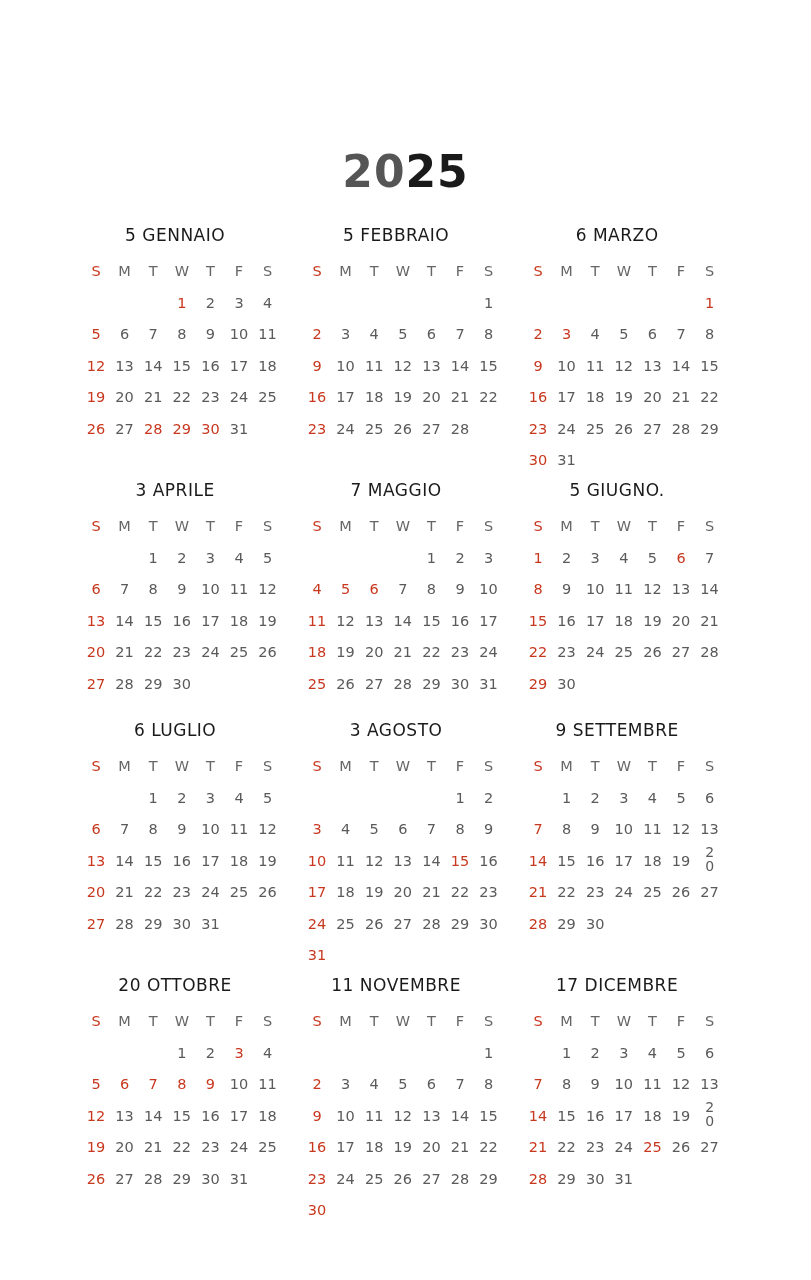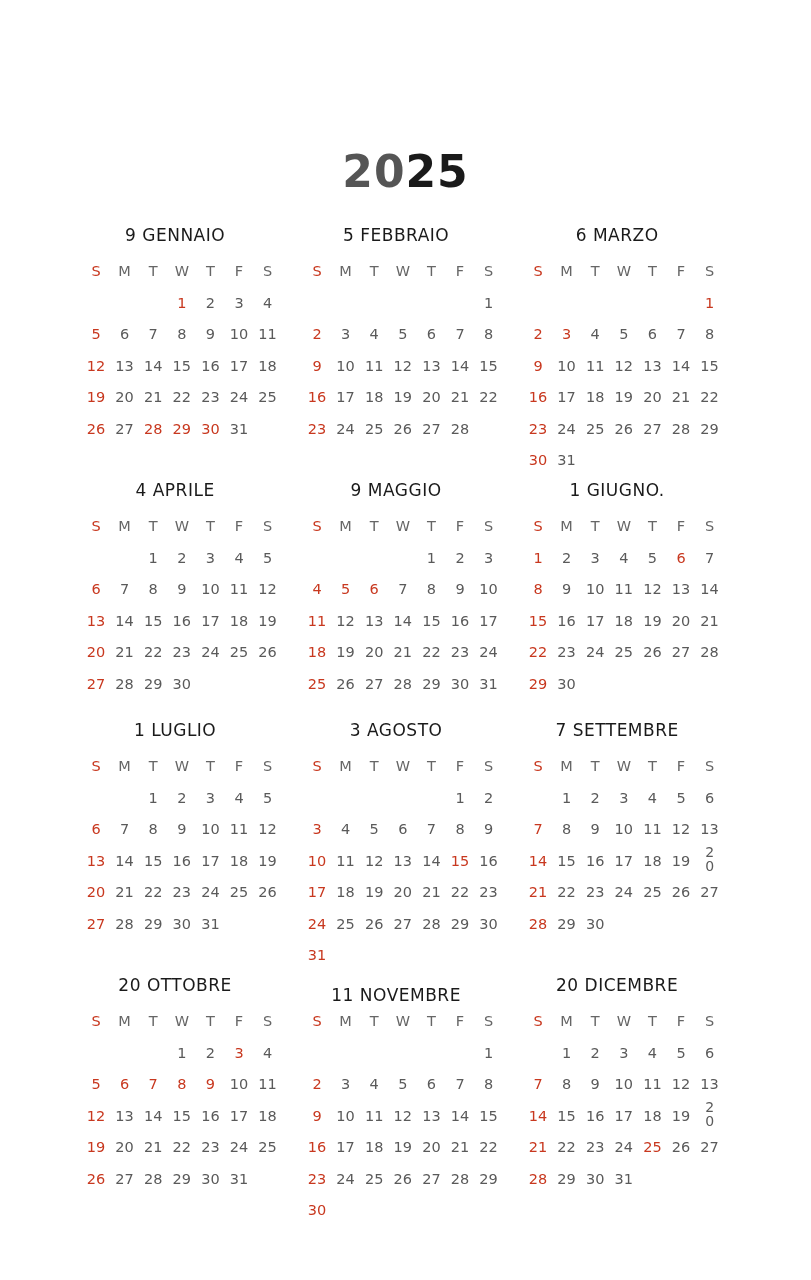--- a/index.html
+++ b/index.html
@@ -20,21 +20,21 @@
   .cell.hdr.red { color:#c8381f; }
   .cell.stack { line-height:14px; font-size:14px; }
 </style>
 </head>
 <body>
 
 <div class="year"><span class="y1">20</span><span class="y2">25</span></div>
 
 <div id="months">
     <div class="month" style="left: 82px; top: 225px;">
-      <div class="month-title" style="left: -14px; width: 214.2px;">9 GENNAIO</div>
+      <div class="month-title" style="left: -14px; width: 214.2px;">5 GENNAIO</div>
       <div class="grid" style="left: 0px; top: 37px;">
         <div class="cell hdr red" style="left: 0px; top: 0px;">S</div>
         <div class="cell hdr" style="left: 28.6px; top: 0px;">M</div>
         <div class="cell hdr" style="left: 57.2px; top: 0px;">T</div>
         <div class="cell hdr" style="left: 85.8px; top: 0px;">W</div>
         <div class="cell hdr" style="left: 114.4px; top: 0px;">T</div>
         <div class="cell hdr" style="left: 143px; top: 0px;">F</div>
         <div class="cell hdr" style="left: 171.6px; top: 0px;">S</div>
         <div class="cell red" style="left: 85.8px; top: 31.5px;">1</div>
         <div class="cell" style="left: 114.4px; top: 31.5px;">2</div>
@@ -146,21 +146,21 @@
         <div class="cell" style="left: 57.2px; top: 157.5px;">25</div>
         <div class="cell" style="left: 85.8px; top: 157.5px;">26</div>
         <div class="cell" style="left: 114.4px; top: 157.5px;">27</div>
         <div class="cell" style="left: 143px; top: 157.5px;">28</div>
         <div class="cell" style="left: 171.6px; top: 157.5px;">29</div>
         <div class="cell red" style="left: 0px; top: 189px;">30</div>
         <div class="cell" style="left: 28.6px; top: 189px;">31</div>
       </div>
     </div>
     <div class="month" style="left: 82px; top: 480px;">
-      <div class="month-title" style="left: -14px; width: 214.2px;">4 APRILE</div>
+      <div class="month-title" style="left: -14px; width: 214.2px;">3 APRILE</div>
       <div class="grid" style="left: 0px; top: 37px;">
         <div class="cell hdr red" style="left: 0px; top: 0px;">S</div>
         <div class="cell hdr" style="left: 28.6px; top: 0px;">M</div>
         <div class="cell hdr" style="left: 57.2px; top: 0px;">T</div>
         <div class="cell hdr" style="left: 85.8px; top: 0px;">W</div>
         <div class="cell hdr" style="left: 114.4px; top: 0px;">T</div>
         <div class="cell hdr" style="left: 143px; top: 0px;">F</div>
         <div class="cell hdr" style="left: 171.6px; top: 0px;">S</div>
         <div class="cell" style="left: 57.2px; top: 31.5px;">1</div>
         <div class="cell" style="left: 85.8px; top: 31.5px;">2</div>
@@ -188,21 +188,21 @@
         <div class="cell" style="left: 114.4px; top: 126px;">24</div>
         <div class="cell" style="left: 143px; top: 126px;">25</div>
         <div class="cell" style="left: 171.6px; top: 126px;">26</div>
         <div class="cell red" style="left: 0px; top: 157.5px;">27</div>
         <div class="cell" style="left: 28.6px; top: 157.5px;">28</div>
         <div class="cell" style="left: 57.2px; top: 157.5px;">29</div>
         <div class="cell" style="left: 85.8px; top: 157.5px;">30</div>
       </div>
     </div>
     <div class="month" style="left: 303px; top: 480px;">
-      <div class="month-title" style="left: -14px; width: 214.2px;">9 MAGGIO</div>
+      <div class="month-title" style="left: -14px; width: 214.2px;">7 MAGGIO</div>
       <div class="grid" style="left: 0px; top: 37px;">
         <div class="cell hdr red" style="left: 0px; top: 0px;">S</div>
         <div class="cell hdr" style="left: 28.6px; top: 0px;">M</div>
         <div class="cell hdr" style="left: 57.2px; top: 0px;">T</div>
         <div class="cell hdr" style="left: 85.8px; top: 0px;">W</div>
         <div class="cell hdr" style="left: 114.4px; top: 0px;">T</div>
         <div class="cell hdr" style="left: 143px; top: 0px;">F</div>
         <div class="cell hdr" style="left: 171.6px; top: 0px;">S</div>
         <div class="cell" style="left: 114.4px; top: 31.5px;">1</div>
         <div class="cell" style="left: 143px; top: 31.5px;">2</div>
@@ -231,21 +231,21 @@
         <div class="cell red" style="left: 0px; top: 157.5px;">25</div>
         <div class="cell" style="left: 28.6px; top: 157.5px;">26</div>
         <div class="cell" style="left: 57.2px; top: 157.5px;">27</div>
         <div class="cell" style="left: 85.8px; top: 157.5px;">28</div>
         <div class="cell" style="left: 114.4px; top: 157.5px;">29</div>
         <div class="cell" style="left: 143px; top: 157.5px;">30</div>
         <div class="cell" style="left: 171.6px; top: 157.5px;">31</div>
       </div>
     </div>
     <div class="month" style="left: 524px; top: 480px;">
-      <div class="month-title" style="left: -14px; width: 214.2px;">1 GIUGNO.</div>
+      <div class="month-title" style="left: -14px; width: 214.2px;">5 GIUGNO.</div>
       <div class="grid" style="left: 0px; top: 37px;">
         <div class="cell hdr red" style="left: 0px; top: 0px;">S</div>
         <div class="cell hdr" style="left: 28.6px; top: 0px;">M</div>
         <div class="cell hdr" style="left: 57.2px; top: 0px;">T</div>
         <div class="cell hdr" style="left: 85.8px; top: 0px;">W</div>
         <div class="cell hdr" style="left: 114.4px; top: 0px;">T</div>
         <div class="cell hdr" style="left: 143px; top: 0px;">F</div>
         <div class="cell hdr" style="left: 171.6px; top: 0px;">S</div>
         <div class="cell red" style="left: 0px; top: 31.5px;">1</div>
         <div class="cell" style="left: 28.6px; top: 31.5px;">2</div>
@@ -273,21 +273,21 @@
         <div class="cell" style="left: 57.2px; top: 126px;">24</div>
         <div class="cell" style="left: 85.8px; top: 126px;">25</div>
         <div class="cell" style="left: 114.4px; top: 126px;">26</div>
         <div class="cell" style="left: 143px; top: 126px;">27</div>
         <div class="cell" style="left: 171.6px; top: 126px;">28</div>
         <div class="cell red" style="left: 0px; top: 157.5px;">29</div>
         <div class="cell" style="left: 28.6px; top: 157.5px;">30</div>
       </div>
     </div>
     <div class="month" style="left: 82px; top: 720px;">
-      <div class="month-title" style="left: -14px; width: 214.2px;">1 LUGLIO</div>
+      <div class="month-title" style="left: -14px; width: 214.2px;">6 LUGLIO</div>
       <div class="grid" style="left: 0px; top: 37px;">
         <div class="cell hdr red" style="left: 0px; top: 0px;">S</div>
         <div class="cell hdr" style="left: 28.6px; top: 0px;">M</div>
         <div class="cell hdr" style="left: 57.2px; top: 0px;">T</div>
         <div class="cell hdr" style="left: 85.8px; top: 0px;">W</div>
         <div class="cell hdr" style="left: 114.4px; top: 0px;">T</div>
         <div class="cell hdr" style="left: 143px; top: 0px;">F</div>
         <div class="cell hdr" style="left: 171.6px; top: 0px;">S</div>
         <div class="cell" style="left: 57.2px; top: 31.5px;">1</div>
         <div class="cell" style="left: 85.8px; top: 31.5px;">2</div>
@@ -359,21 +359,21 @@
         <div class="cell" style="left: 28.6px; top: 157.5px;">25</div>
         <div class="cell" style="left: 57.2px; top: 157.5px;">26</div>
         <div class="cell" style="left: 85.8px; top: 157.5px;">27</div>
         <div class="cell" style="left: 114.4px; top: 157.5px;">28</div>
         <div class="cell" style="left: 143px; top: 157.5px;">29</div>
         <div class="cell" style="left: 171.6px; top: 157.5px;">30</div>
         <div class="cell red" style="left: 0px; top: 189px;">31</div>
       </div>
     </div>
     <div class="month" style="left: 524px; top: 720px;">
-      <div class="month-title" style="left: -14px; width: 214.2px;">7 SETTEMBRE</div>
+      <div class="month-title" style="left: -14px; width: 214.2px;">9 SETTEMBRE</div>
       <div class="grid" style="left: 0px; top: 37px;">
         <div class="cell hdr red" style="left: 0px; top: 0px;">S</div>
         <div class="cell hdr" style="left: 28.6px; top: 0px;">M</div>
         <div class="cell hdr" style="left: 57.2px; top: 0px;">T</div>
         <div class="cell hdr" style="left: 85.8px; top: 0px;">W</div>
         <div class="cell hdr" style="left: 114.4px; top: 0px;">T</div>
         <div class="cell hdr" style="left: 143px; top: 0px;">F</div>
         <div class="cell hdr" style="left: 171.6px; top: 0px;">S</div>
         <div class="cell" style="left: 28.6px; top: 31.5px;">1</div>
         <div class="cell" style="left: 57.2px; top: 31.5px;">2</div>
@@ -444,21 +444,21 @@
         <div class="cell" style="left: 171.6px; top: 126px;">25</div>
         <div class="cell red" style="left: 0px; top: 157.5px;">26</div>
         <div class="cell" style="left: 28.6px; top: 157.5px;">27</div>
         <div class="cell" style="left: 57.2px; top: 157.5px;">28</div>
         <div class="cell" style="left: 85.8px; top: 157.5px;">29</div>
         <div class="cell" style="left: 114.4px; top: 157.5px;">30</div>
         <div class="cell" style="left: 143px; top: 157.5px;">31</div>
       </div>
     </div>
     <div class="month" style="left: 303px; top: 975px;">
-      <div class="month-title" style="left: -14px; width: 214.2px; margin-top: 10px;">11 NOVEMBRE</div>
+      <div class="month-title" style="left: -14px; width: 214.2px;">11 NOVEMBRE</div>
       <div class="grid" style="left: 0px; top: 37px;">
         <div class="cell hdr red" style="left: 0px; top: 0px;">S</div>
         <div class="cell hdr" style="left: 28.6px; top: 0px;">M</div>
         <div class="cell hdr" style="left: 57.2px; top: 0px;">T</div>
         <div class="cell hdr" style="left: 85.8px; top: 0px;">W</div>
         <div class="cell hdr" style="left: 114.4px; top: 0px;">T</div>
         <div class="cell hdr" style="left: 143px; top: 0px;">F</div>
         <div class="cell hdr" style="left: 171.6px; top: 0px;">S</div>
         <div class="cell" style="left: 171.6px; top: 31.5px;">1</div>
         <div class="cell red" style="left: 0px; top: 63px;">2</div>
@@ -486,21 +486,21 @@
         <div class="cell" style="left: 28.6px; top: 157.5px;">24</div>
         <div class="cell" style="left: 57.2px; top: 157.5px;">25</div>
         <div class="cell" style="left: 85.8px; top: 157.5px;">26</div>
         <div class="cell" style="left: 114.4px; top: 157.5px;">27</div>
         <div class="cell" style="left: 143px; top: 157.5px;">28</div>
         <div class="cell" style="left: 171.6px; top: 157.5px;">29</div>
         <div class="cell red" style="left: 0px; top: 189px;">30</div>
       </div>
     </div>
     <div class="month" style="left: 524px; top: 975px;">
-      <div class="month-title" style="left: -14px; width: 214.2px;">20 DICEMBRE</div>
+      <div class="month-title" style="left: -14px; width: 214.2px;">17 DICEMBRE</div>
       <div class="grid" style="left: 0px; top: 37px;">
         <div class="cell hdr red" style="left: 0px; top: 0px;">S</div>
         <div class="cell hdr" style="left: 28.6px; top: 0px;">M</div>
         <div class="cell hdr" style="left: 57.2px; top: 0px;">T</div>
         <div class="cell hdr" style="left: 85.8px; top: 0px;">W</div>
         <div class="cell hdr" style="left: 114.4px; top: 0px;">T</div>
         <div class="cell hdr" style="left: 143px; top: 0px;">F</div>
         <div class="cell hdr" style="left: 171.6px; top: 0px;">S</div>
         <div class="cell" style="left: 28.6px; top: 31.5px;">1</div>
         <div class="cell" style="left: 57.2px; top: 31.5px;">2</div>

